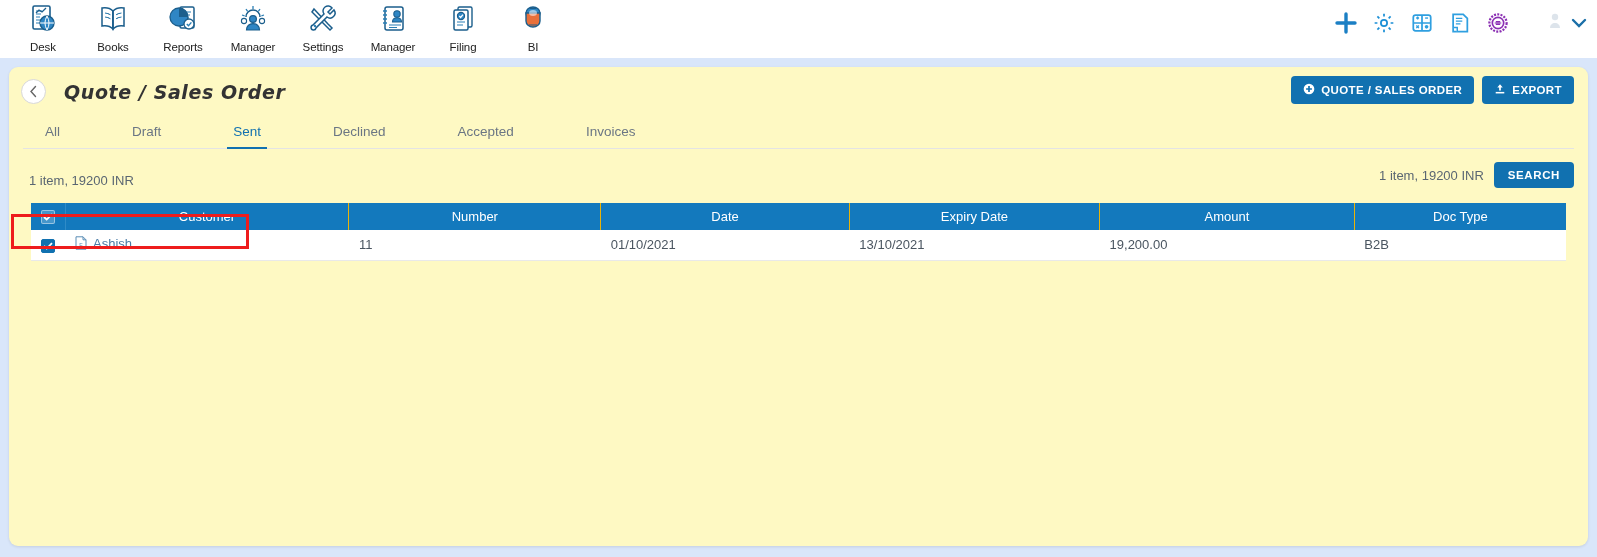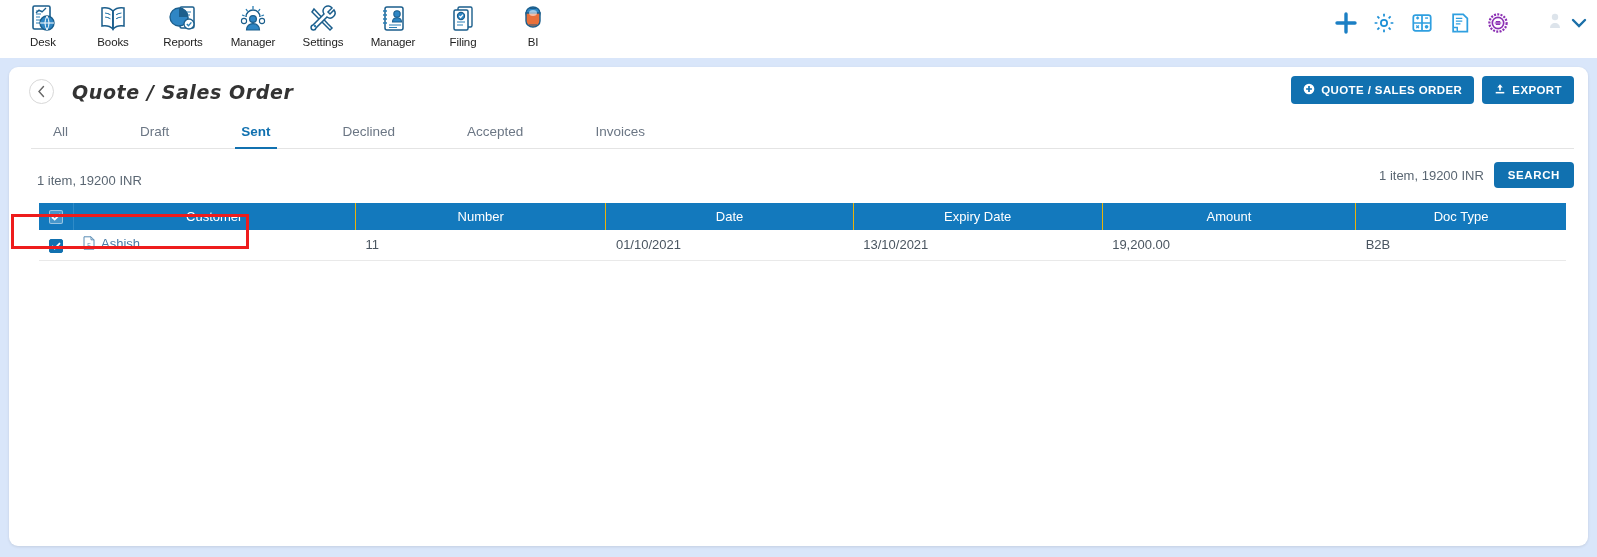--- a/index.html
+++ b/index.html
@@ -23,45 +23,44 @@
   .app-tile {
     width: 70px;
     display: flex; flex-direction: column;
     align-items: center; justify-content: flex-start;
     padding-top: 2px;
     cursor: pointer;
   }
   .app-tile.wide { width: 100px; }
   .app-tile .glyph { height: 33px; display: flex; align-items: center; justify-content: center; }
   .app-tile .lbl {
-    font-size: 11.5px; color: #222; margin-top: 1px; white-space: nowrap;
+    font-size: 11.5px; color: #222; margin-top: 6px; white-space: nowrap;
     letter-spacing: -0.1px;
   }
 
   .appbar-right {
     position: absolute; right: 10px; top: 12px;
     display: flex; align-items: center; gap: 16px;
   }
   .abr-icon { cursor: pointer; display: flex; align-items: center; justify-content: center; }
   .user-area { display: flex; align-items: center; gap: 10px; margin-left: 24px; }
 
   
   .page {
     background: #d9e6fa;
     height: 499px;
     padding: 9px 9px 0 9px;
   }
   .card {
-    background: #ffffff;
+    background: #fef9c3;
     border-radius: 9px;
     height: 479px;
     box-shadow: 0 1px 3px rgba(0,0,0,.10);
     position: relative;
     overflow: hidden;
-    padding-left: 8px;
   }
 
   
   .title-row {
     display: flex; align-items: center;
     padding: 12px 14px 0 12px;
     position: relative;
   }
   .back-btn {
     width: 25px; height: 25px; border-radius: 50%;
@@ -99,21 +98,21 @@
     margin: 6px 14px 0 14px;
     padding-left: 8px;
     gap: 44px;
   }
   .tab {
     font-size: 13.5px; color: #6b7684;
     padding: 4px 14px 9px 14px;
     cursor: pointer; position: relative;
     white-space: nowrap;
   }
-  .tab.active { color: #1171b0; font-weight: bold; text-align: center; }
+  .tab.active { color: #1171b0; font-weight: normal; text-align: center; }
   .tab.active::after {
     content: ""; position: absolute; left: 8px; right: 8px; bottom: -1px;
     height: 2px; background: #1171b0;
   }
 
   
   .action-bar {
     display: flex; align-items: center;
     padding: 14px 14px 0 14px;
     position: relative;

